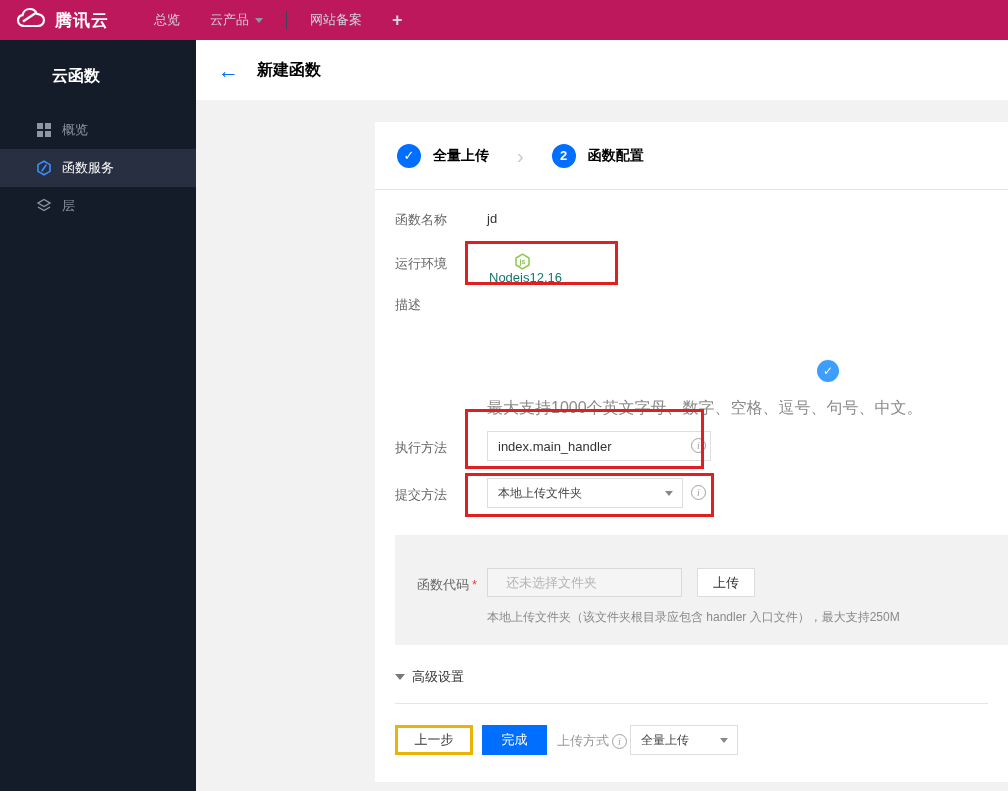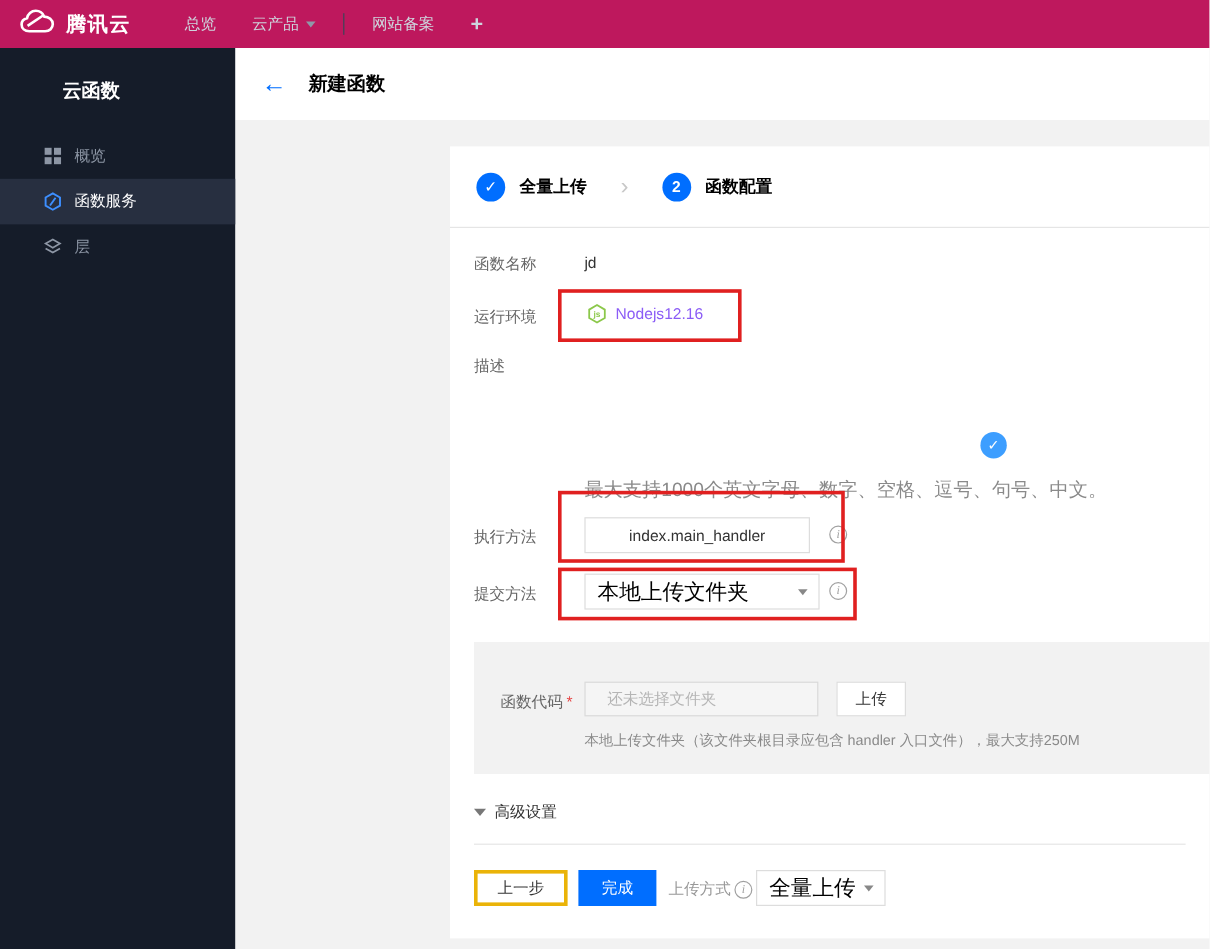--- a/index.html
+++ b/index.html
@@ -46,37 +46,37 @@
   .step-sep { color:#c8c8c8; font-size:20px; margin:0 28px; line-height:1; }
 
   .flabel { position:absolute; left:20px; font-size:13px; color:#666; }
   .fvalue { position:absolute; left:112px; font-size:13px; color:#333; }
 
   .redbox { position:absolute; border:3px solid #e02020; pointer-events:none; z-index:3; }
   #redbox-runtime { left:90px; top:119px; width:153px; height:44px; }
   #redbox-handler { left:90px; top:287px; width:239px; height:60px; }
   #redbox-submit  { left:90px; top:351px; width:249px; height:44px; }
 
-  .runtime-val { position:absolute; left:114px; top:131px; display:flex; align-items:center; font-size:13px; color:#8b5cf6; }
+  .runtime-val { position:absolute; left:114px; top:131px; display:flex; align-items:center; font-size:13px; color:#0f766e;flex-direction:column; }
   .runtime-val .icn { margin-right:7px; display:flex; }
 
   .desc-area { position:absolute; left:112px; top:168px; width:358px; height:98px;
     border:1px solid #ddd; font-family:inherit; font-size:13px; color:#333; padding:8px 10px;
     resize:none; outline:none; background:#fff; }
   .desc-ok { position:absolute; left:442px; top:238px; width:22px; height:22px; border-radius:50%;
     background:#3d9eff; color:#fff; font-size:12px; display:flex; align-items:center; justify-content:center; }
   .helper { position:absolute; font-size:16px; color:#8a8a8a; }
   #desc-helper { left:112px; top:276px; }
 
   .tinput { position:absolute; height:30px; border:1px solid #ddd; font-family:inherit;
     font-size:13px; color:#333; padding:0 10px; outline:none; background:#fff; }
-  #handler-input { left:112px; top:309px; width:188px;text-align:center; }
+  #handler-input { left:112px; top:309px; width:224px; }
 
   .selectbox { position:absolute; height:30px; border:1px solid #ddd; background:#fff;
-    font-size:18px; color:#000000; cursor:pointer; }
+    font-size:12px; color:#404040; cursor:pointer; }
   .selectbox .sel-text { line-height:28px; padding-left:10px; display:block; }
   .sel-caret { position:absolute; right:9px; top:12px; width:0; height:0;
     border-left:4px solid transparent; border-right:4px solid transparent; border-top:5px solid #888; }
   #submit-select { left:112px; top:356px; width:196px; }
 
   .info-i { width:15px; height:15px; border:1px solid #a0a0a0; border-radius:50%; color:#a0a0a0;
     font-size:10px; line-height:13px; text-align:center; font-style:italic;
     font-family:"Liberation Serif",serif; display:inline-block; flex:0 0 auto; }
   #handler-info { position:absolute; left:316px; top:316px; }
   #submit-info  { position:absolute; left:316px; top:363px; }

